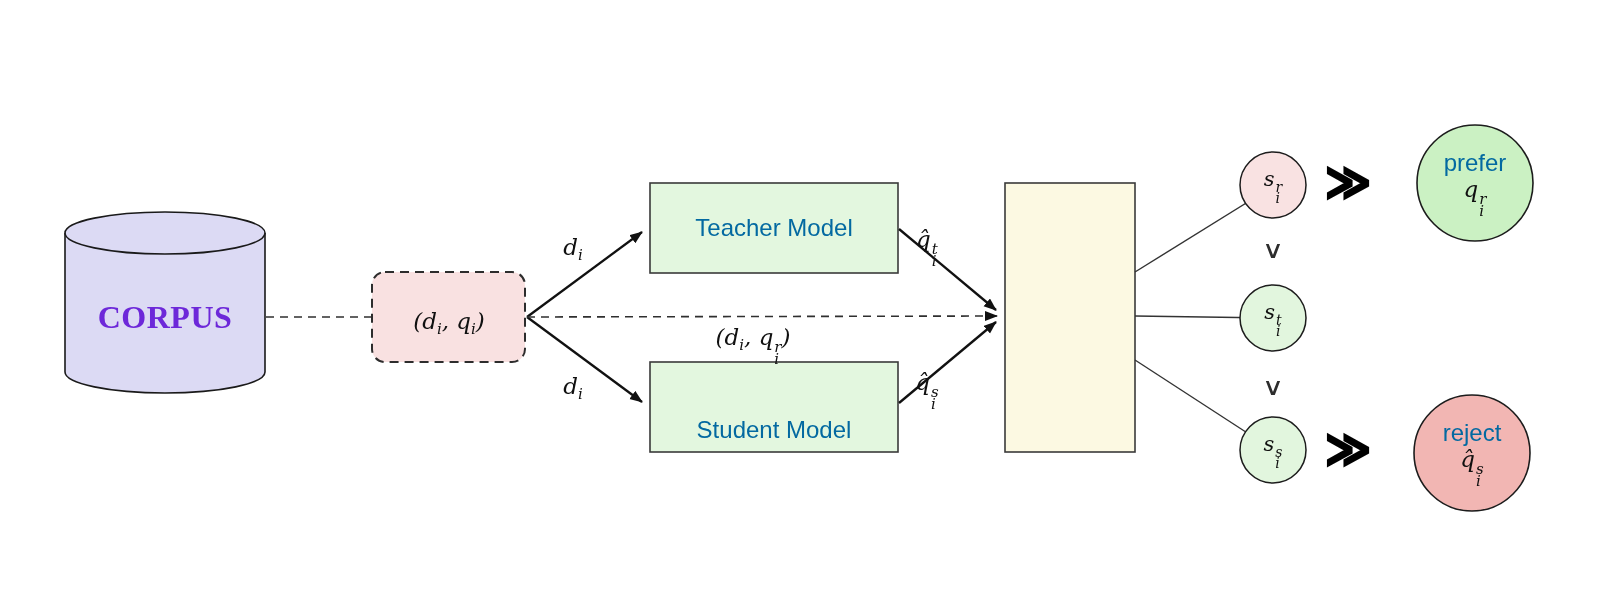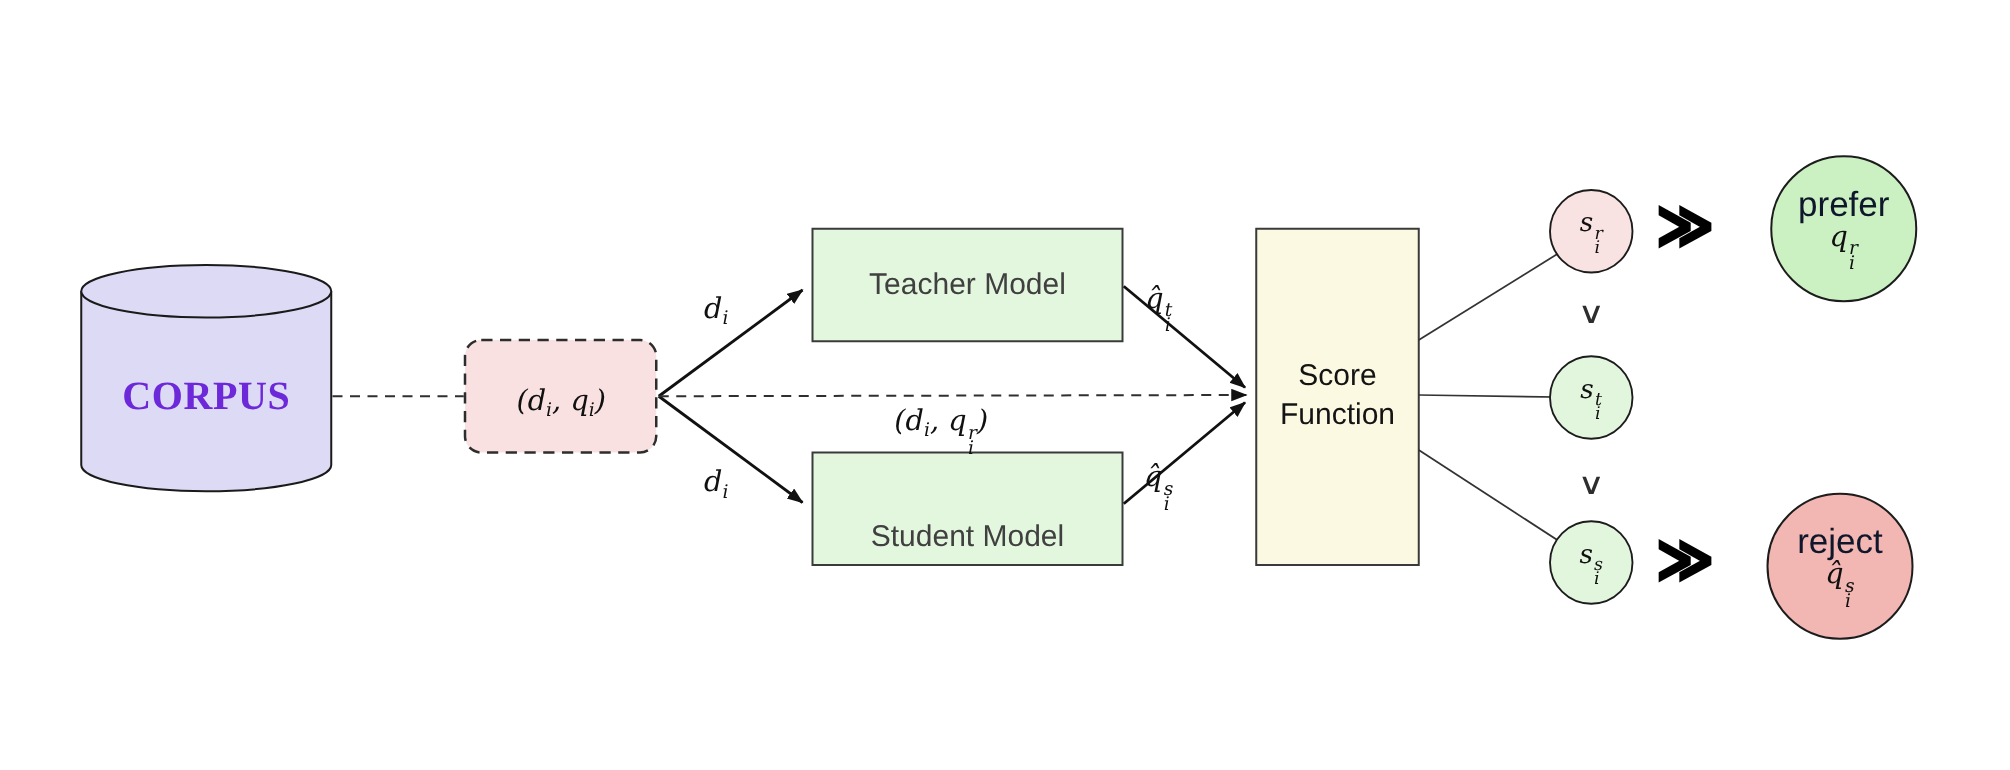--- a/index.html
+++ b/index.html
@@ -12,21 +12,21 @@
     font-family: "Liberation Sans", sans-serif;
   }
   svg.layer { position: absolute; left: 0; top: 0; }
   .lbl {
     position: absolute;
     transform: translate(-50%, -50%);
     white-space: nowrap;
     color: #141414;
     text-align: center;
   }
-  .node-label { font-size: 24px; color: #404040; }
+  .node-label { font-size: 24px; color: #0369a1; }
   .corpus-label {
     font-family: "Liberation Serif", serif;
     font-weight: bold;
     font-size: 32px;
     letter-spacing: 0.5px;
     color: #6d28d9;
   }
   .score-label { font-size: 24px; line-height: 31px; }
   .math {
     font-family: "DejaVu Serif", "Liberation Serif", serif;
@@ -53,21 +53,21 @@
     transform: translate(-50%, -50%) scaleX(1.25);
   }
   .chev {
     font-family: "DejaVu Sans", sans-serif;
     font-weight: bold;
     font-size: 44px;
     color: #000;
     -webkit-text-stroke: 2.5px #000;
   }
   .decision { line-height: 27px; }
-  .decision .dec-word { font-size: 28px; color: #0f172a; }
+  .decision .dec-word { font-size: 24px; color: #0369a1; }
   .decision .math { font-size: 23px; }
 </style>
 </head>
 <body>
 
 <div class="canvas">
 
   <svg class="layer" width="1608" height="616" viewBox="0 0 1608 616">
     <defs>
       <marker id="arrow" markerUnits="userSpaceOnUse" markerWidth="14" markerHeight="11" refX="12" refY="5" orient="auto">
@@ -140,24 +140,20 @@
       </span>
   </div>
 
   <div class="lbl math" style="left:927px; top:389px;">
     <span>q̂</span><span class="stack">
         <span>s</span>
         <span>i</span>
       </span>
   </div>
 
-  <div class="lbl score-label" style="left:1070px; top:316px;">
-    <div>Score</div>
-    <div>Function</div>
-  </div>
 
   <div class="lbl math circle-math" style="left:1273px; top:185px;">
     <span>s</span><span class="stack">
         <span>r</span>
         <span>i</span>
       </span>
   </div>
 
   <div class="lbl math circle-math" style="left:1273px; top:318px;">
     <span>s</span><span class="stack">

